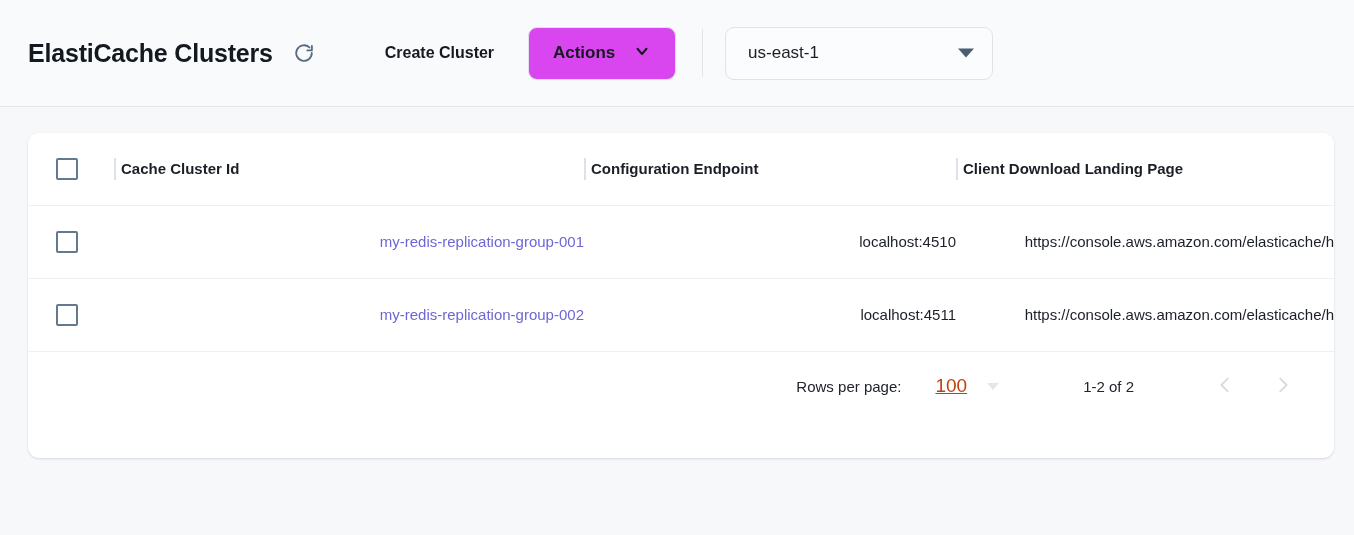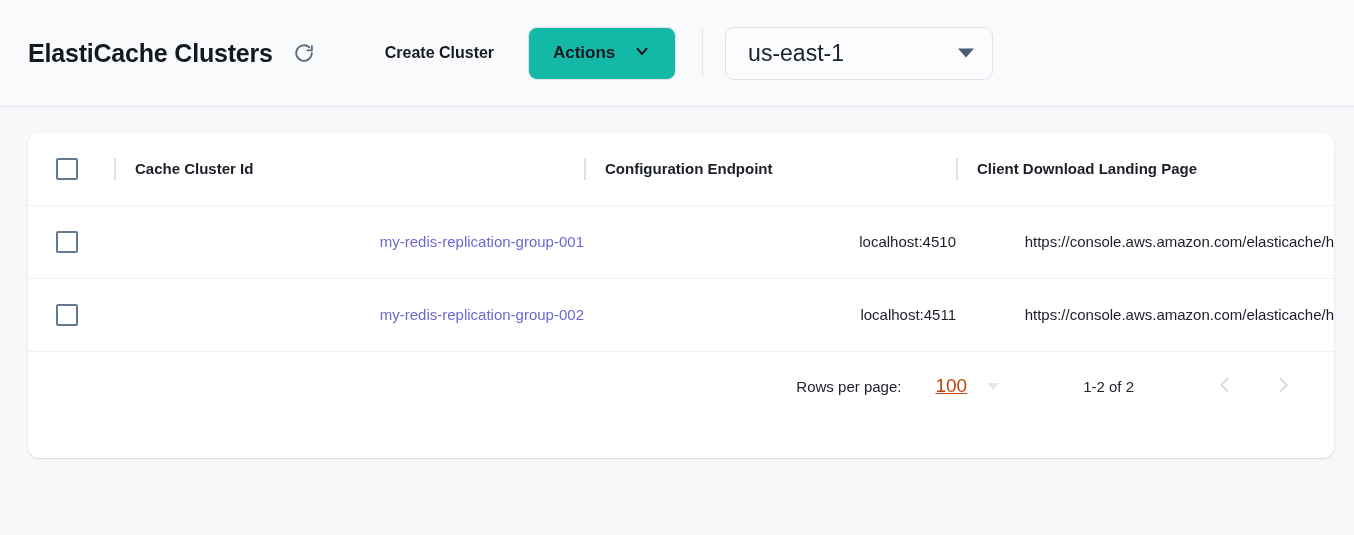--- a/index.html
+++ b/index.html
@@ -49,21 +49,21 @@
     text-align: right;
   }
 
   .actions-btn {
     margin-left: 34px;
     height: 53px;
     min-width: 148px;
     padding: 0 20px;
     border: 1px solid #dfe3e8;
     border-radius: 9px;
-    background: #14b8a6;
+    background: #d946ef;
     display: flex; align-items: center; justify-content: center; gap: 18px;
     font-size: 17px; font-weight: bold; color: #15181e;
     cursor: pointer;
     font-family: inherit;
   }
   .chev-down { display:block; }
 
   .divider-v {
     margin-left: 26px;
     width: 1px; height: 48px;
@@ -74,21 +74,21 @@
     margin-left: 22px;
     width: 268px; height: 53px;
     border: 1px solid #dfe3e8;
     border-radius: 9px;
     background: #fbfcfd;
     display: flex; align-items: center;
     padding: 0 18px 0 22px;
     cursor: pointer;
     position: relative;
   }
-  .region-select .val { font-size: 23px; color: #1b1f27; }
+  .region-select .val { font-size: 17px; color: #1b1f27; }
   .tri-down {
     position: absolute; right: 18px; top: 50%; transform: translateY(-50%);
     width: 0; height: 0;
     border-left: 8px solid transparent;
     border-right: 8px solid transparent;
     border-top: 9px solid #4b5d70;
   }
 
   .account-field {
     margin-left: 26px;
@@ -142,21 +142,21 @@
     color: #1b1f27;
     padding: 0;
     vertical-align: middle;
     white-space: nowrap;
   }
   th.hcell, td.dcell { position: relative; }
   th.hcell .sep {
     position: absolute; left: 0; top: 50%; transform: translateY(-50%);
     width: 2px; height: 22px; background: #dde2e9;
   }
-  th.hcell .htxt { display: block; padding-left: 21px; }
+  th.hcell .htxt { display: block; padding-left: 7px; }
 
   .cb {
     width: 22px; height: 22px;
     border: 2px solid #64798f;
     border-radius: 2px;
     background: #fff;
     margin-left: 28px;
     cursor: pointer;
   }
 

